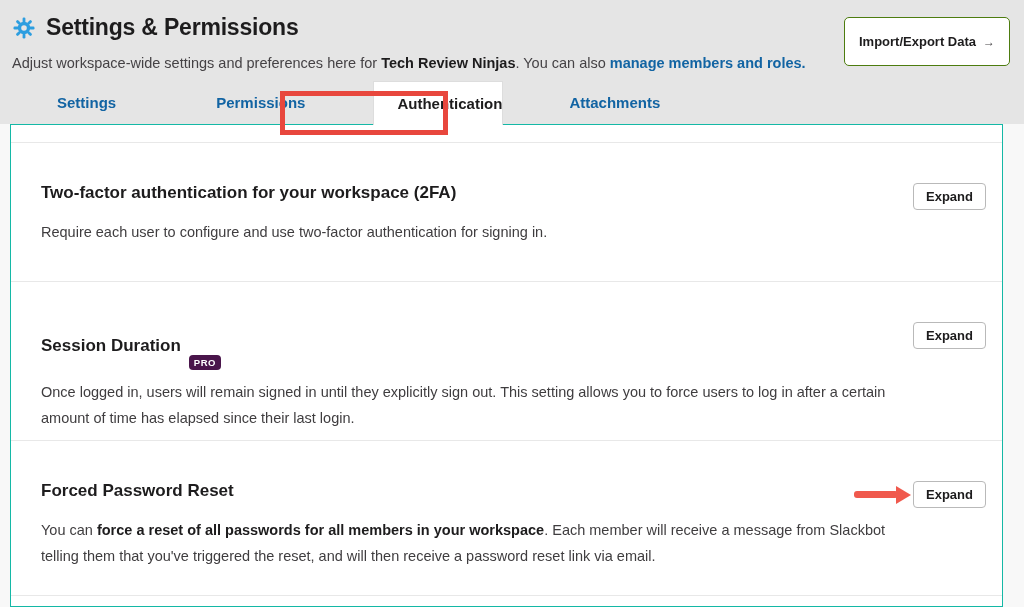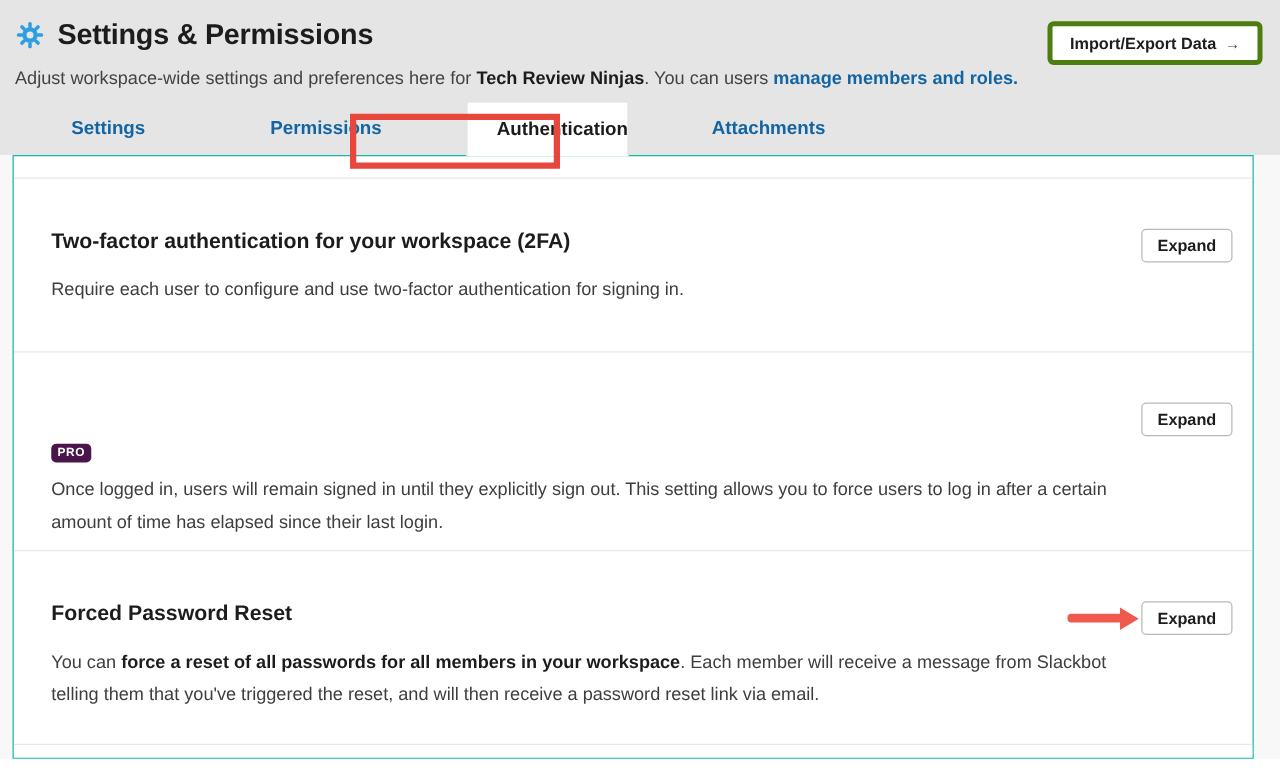--- a/index.html
+++ b/index.html
@@ -10,22 +10,22 @@
     color:#1d1c1d;
   }
 
   
   .header { padding:14px 14px 0 12px; background:#e5e5e5; position:relative; }
   .title-row { display:flex; align-items:center; }
   .gear { width:24px; height:24px; margin-right:10px; flex:0 0 auto; }
   .page-title { font-size:23px; font-weight:bold; letter-spacing:-0.2px; }
   .import-btn {
     position:absolute; top:17px; right:14px;
-    background:#fff; border:4px solid #4d7c0f; border-radius:5px;
-    padding:6px 14px; font-size:13px; font-weight:bold; color:#1d1c1d;
+    background:#fff; border:1px solid #4d7c0f; border-radius:5px;
+    padding:16px 14px; font-size:13px; font-weight:bold; color:#1d1c1d;
     cursor:pointer; display:flex; align-items:center; gap:7px;
     font-family:"Liberation Sans", sans-serif;
     margin-left:48px;
   }
   .import-btn .arr { font-size:12px; color:#454245; }
   .subtitle { margin-top:14px; font-size:14.5px; color:#454245; }
   .subtitle b { color:#1d1c1d; }
   .subtitle a { color:#1264a3; font-weight:bold; text-decoration:none; }
 
   
@@ -102,21 +102,21 @@
       </g>
     </svg>
     <h1 class="page-title">Settings &amp; Permissions</h1>
   </div>
 
   <button class="import-btn">
     <span>Import/Export Data</span>
     <span class="arr">→</span>
   </button>
 
-  <p class="subtitle"><span>Adjust workspace-wide settings and preferences here for </span><b>Tech Review Ninjas</b><span>. You can users </span><a href="#" style="color: rgb(18, 100, 163);">manage members and roles.</a></p>
+  <p class="subtitle"><span>Adjust workspace-wide settings and preferences here for </span><b>Tech Review Ninjas</b><span>. You can also </span><a href="#" style="color: rgb(18, 100, 163);">manage members and roles.</a></p>
 
   <div class="tabs">
     <div class="tab plain">Settings</div>
     <div class="tab-gap1"></div>
     <div class="tab plain">Permissions</div>
     <div class="tab-gap2"></div>
     <div class="tab active">Authentication</div>
     <div class="tab-gap3"></div>
     <div class="tab plain">Attachments</div>
   </div>
@@ -134,20 +134,21 @@
           <span class="sec-title">Two-factor authentication for your workspace (2FA)</span>
         </div>
         <button class="expand-btn">Expand</button>
       </div>
       <p class="sec-desc">Require each user to configure and use two-factor authentication for signing in.</p>
     </div>
 
     <div class="section sec2">
       <div class="sec-head-row">
         <div class="sec-title-wrap">
+          <span class="sec-title">Session Duration</span>
           <span class="pro-badge" style="background: rgb(74, 21, 75);">PRO</span>
         </div>
         <button class="expand-btn">Expand</button>
       </div>
       <p class="sec-desc">Once logged in, users will remain signed in until they explicitly sign out. This setting allows you to force users to log in after a certain amount of time has elapsed since their last login.</p>
     </div>
 
     <div class="section sec3">
       <div class="sec-head-row">
         <div class="sec-title-wrap">

